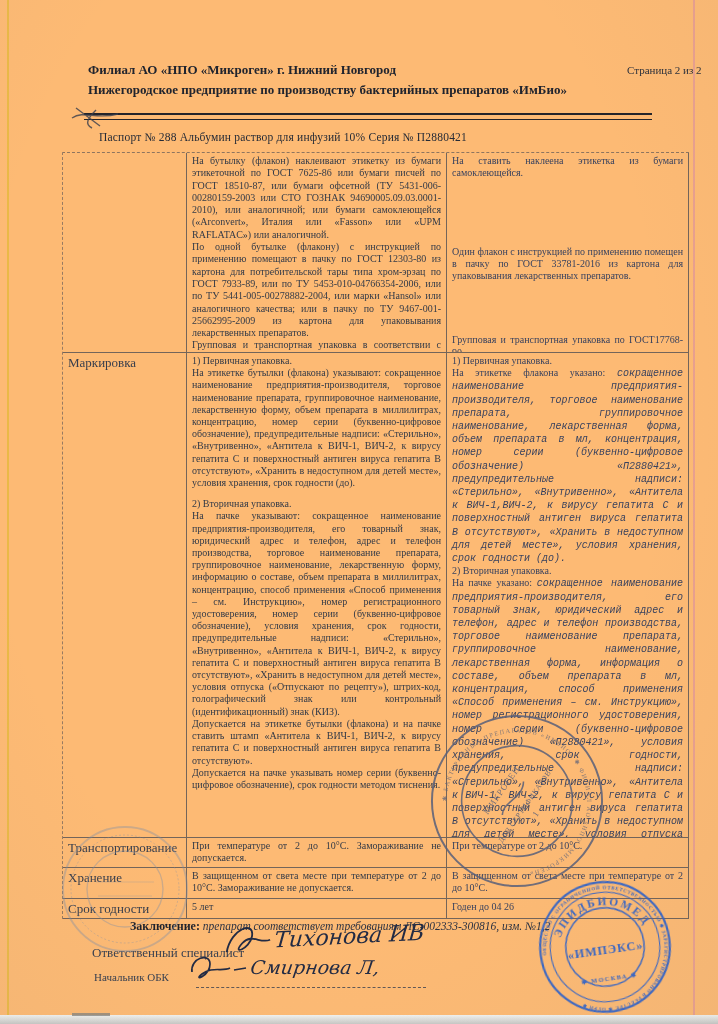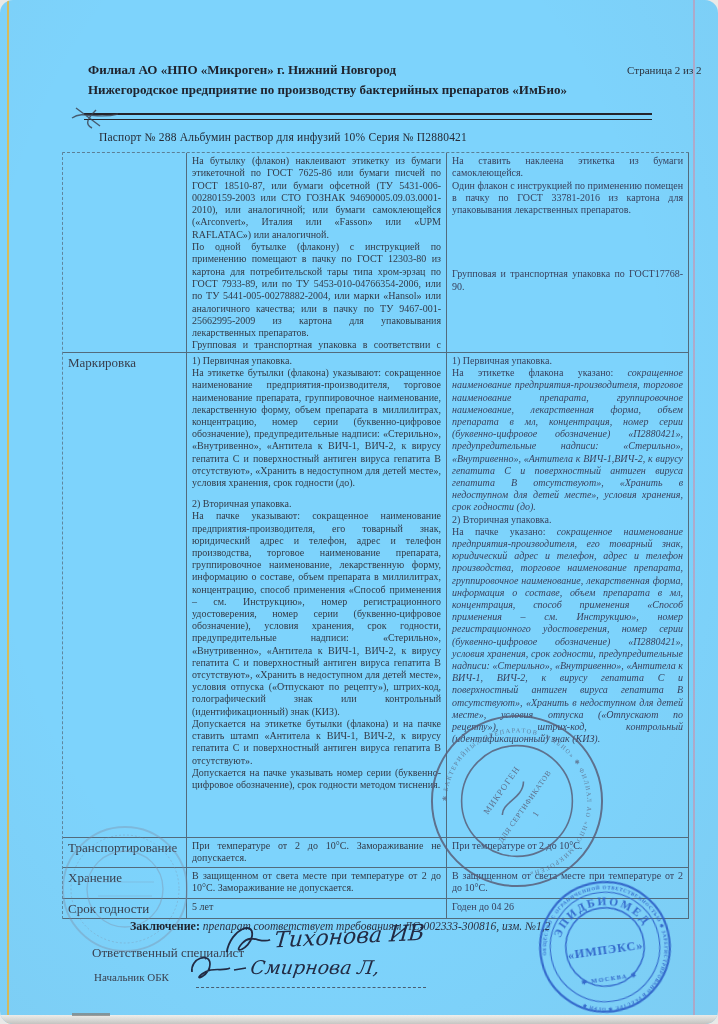--- a/index.html
+++ b/index.html
@@ -1,17 +1,17 @@
 <!DOCTYPE html>
 <html><head>
 <meta charset="utf-8">
 <style>
   html,body{margin:0;padding:0;}
   body{width:718px;height:1024px;background:#e9e9e7;font-family:"Liberation Serif",serif;}
-  .page{position:relative;width:718px;height:1024px;background:#7dd3fc;overflow:hidden;border-radius:13px;}
+  .page{position:relative;width:718px;height:1024px;background:#fdba74;overflow:hidden;}
 
   
   .edge-yellow{position:absolute;left:7px;top:0;width:2px;height:1024px;background:#e6b93f;opacity:.85;}
   .edge-pink{position:absolute;left:693px;top:0;width:2px;height:1024px;background:#d98aa4;opacity:.55;}
   .bottom-band{position:absolute;left:0;bottom:0;width:718px;height:9px;background:linear-gradient(#f2f2ef,#c8c8c5);}
   .bottom-mark{position:absolute;left:72px;top:1013px;width:38px;height:3px;background:#82827e;opacity:.75;}
   .paper-shade{position:absolute;left:0;top:0;width:718px;height:1024px;
     background:radial-gradient(ellipse at 45% 40%, rgba(255,255,255,0) 60%, rgba(120,120,118,.07) 100%);pointer-events:none;}
 
   
@@ -24,24 +24,24 @@
   
   .doc-table{position:absolute;left:62px;top:152px;width:626px;height:766px;display:grid;
     grid-template-columns:124px 260px 242px;grid-template-rows:200px 485px 30px 31px 20px;
     border-top:1px dashed rgba(70,72,82,.6);border-left:1px dashed rgba(70,72,82,.55);z-index:1;}
   .cell{border-right:1px solid rgba(70,72,82,.75);border-bottom:1px solid rgba(70,72,82,.75);
     padding:2px 5px 2px 5px;overflow:hidden;box-sizing:border-box;}
   .lbl{font-size:13px;line-height:12px;color:#383e4c;padding-top:4px;}
   .txt{font-size:10px;line-height:12.3px;color:#333a47;text-align:justify;}
   .txt-r{color:#39425e;}
   .para{margin:0;}
-  .gap-a{}
+  .gap-a{margin-top:66px;}
   .gap-b{margin-top:52px;}
   .gap-s{margin-top:9px;}
-  .hand{font-style:italic;}
+  .hand{font-style:italic;font-family:Liberation Mono, monospace;}
   .mark-cell{line-height:12.2px;}
 
   
   .footer-line{position:absolute;font-size:11.5px;color:#2c3242;z-index:2;}
   .concl-lbl{font-weight:bold;color:#1f232d;font-size:12px;}
   .concl-txt{font-style:italic;}
   .sig{position:absolute;z-index:6;}
   .sig text{font-family:"DejaVu Serif",serif;font-style:italic;}
   .sig-dashes{position:absolute;left:196px;top:987px;width:230px;border-bottom:1.6px dashed rgba(60,64,78,.8);z-index:2;}
 

